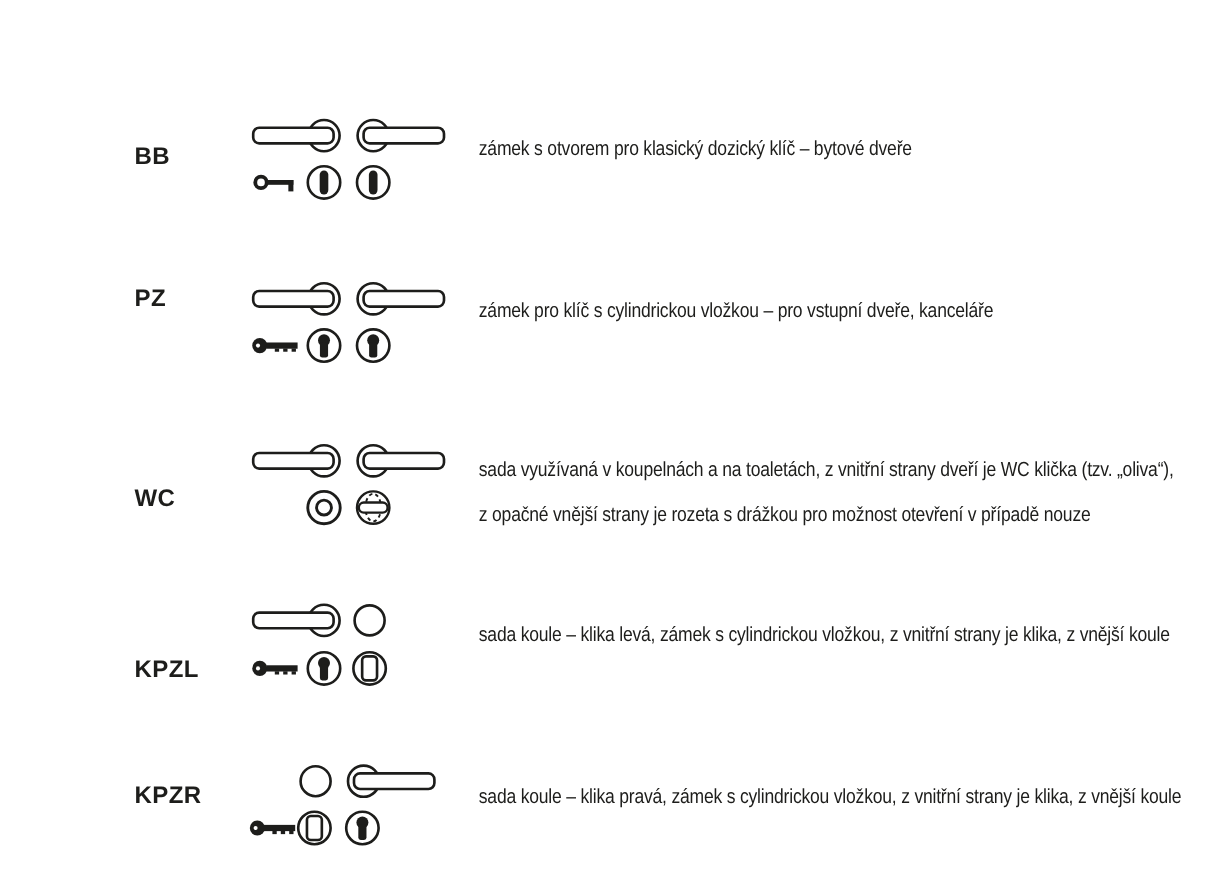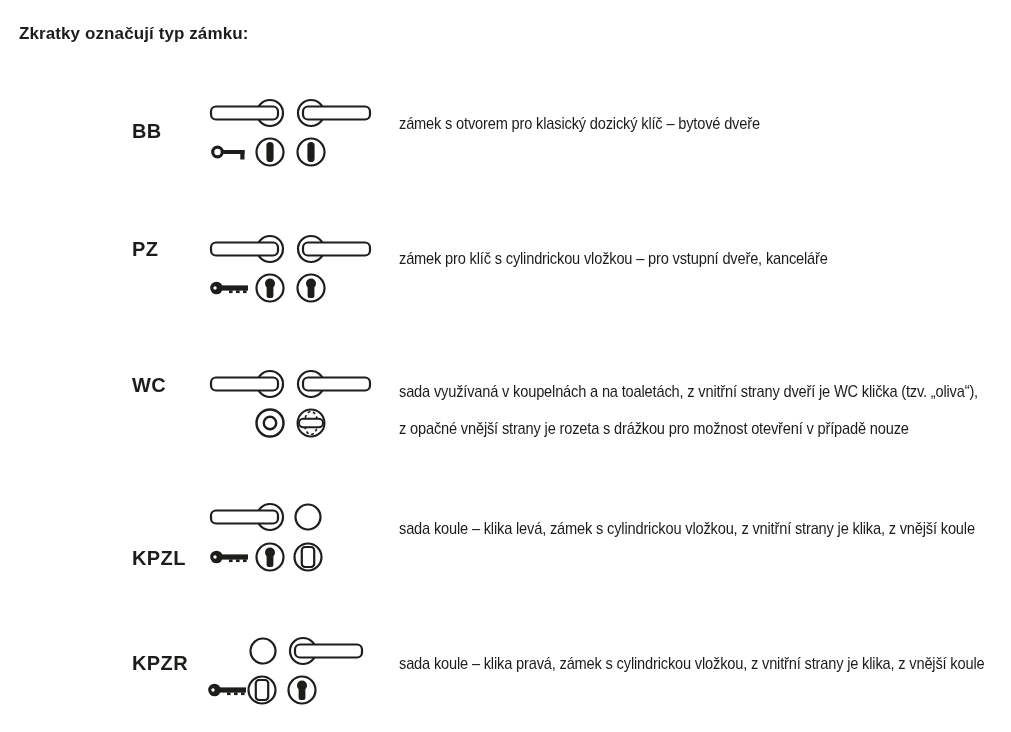--- a/index.html
+++ b/index.html
@@ -10,45 +10,44 @@
     font-family:"Liberation Sans", sans-serif;
     color:#1d1d1b;
     overflow:hidden;
   }
   .page-title{
     position:absolute;left:19px;top:24px;
     font-size:17px;font-weight:bold;letter-spacing:0.1px;
   }
   .row-label{
     position:absolute;left:112px;
-    font-size:20px;font-weight:bold;letter-spacing:0.4px;margin-left:20px;
+    font-size:20px;font-weight:bold;letter-spacing:0.4px;
   }
   .row-icons{
     position:absolute;left:196px;
     width:185px;height:80px;overflow:visible;
   }
   .row-desc{
     position:absolute;left:399px;
     font-size:17px;line-height:23px;
     letter-spacing:-0.2px;
     transform:scaleX(0.86);transform-origin:0 0;
     white-space:nowrap;
   }
   .row-desc.two-line{line-height:37px;}
   
-  .label-0{top:120px}.label-1{top:238px}.label-2{top:374px}.label-3{top:547px}.label-4{top:652px}
+  .label-0{top:120px}.label-1{top:238px}.label-2{top:405px}.label-3{top:547px}.label-4{top:652px}
   .icons-0{top:95px}.icons-1{top:231px}.icons-2{top:366px}.icons-3{top:499px}.icons-4{top:633px}
   .desc-0{top:112px}.desc-1{top:247px}.desc-2{top:373px}.desc-3{top:517px}.desc-4{top:652px}
 </style>
 </head>
 <body>
 
 <div class="page">
 
-  <div class="page-title">Zkratky označují typ zámku:</div>
 
   <div class="row-label label-0">BB</div>
   <svg class="row-icons icons-0" viewBox="0 0 185 80">
       <g>
         <circle cx="74" cy="18" r="13" fill="#fff" stroke="#1d1d1b" stroke-width="2.2"></circle>
         <rect x="15" y="11.5" width="67" height="13" rx="5" fill="#fff" stroke="#1d1d1b" stroke-width="2.2"></rect>
       </g>
       <g>
         <circle cx="115" cy="18" r="13" fill="#fff" stroke="#1d1d1b" stroke-width="2.2"></circle>
         <rect x="107" y="11.5" width="67" height="13" rx="5" fill="#fff" stroke="#1d1d1b" stroke-width="2.2"></rect>

